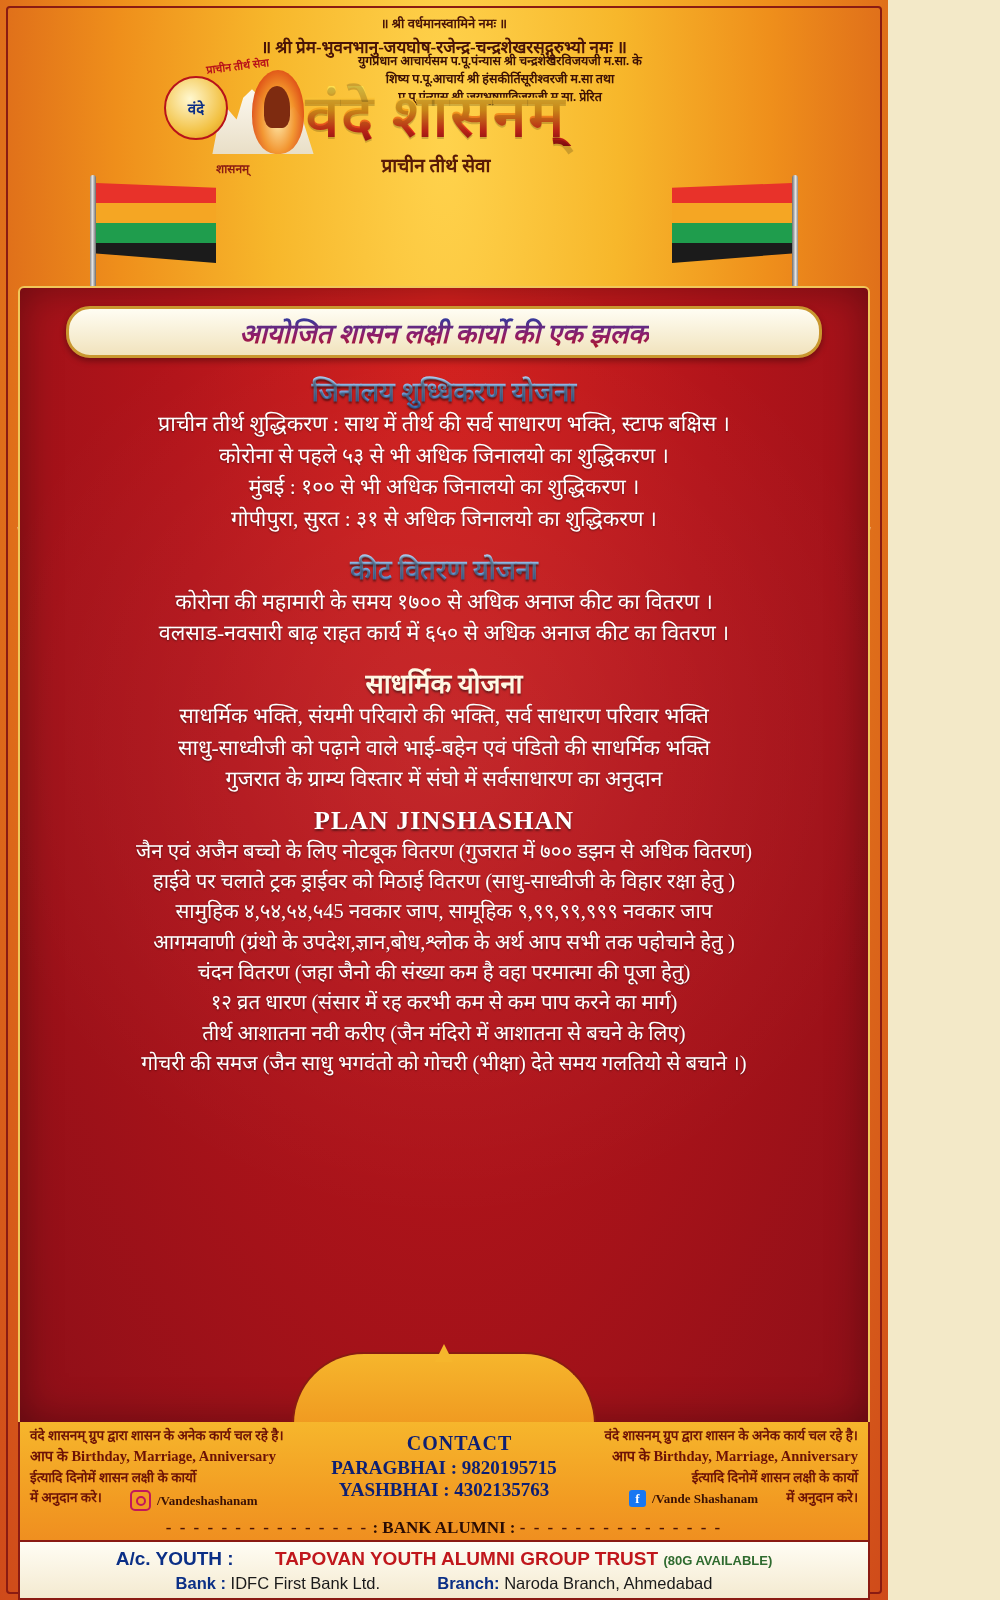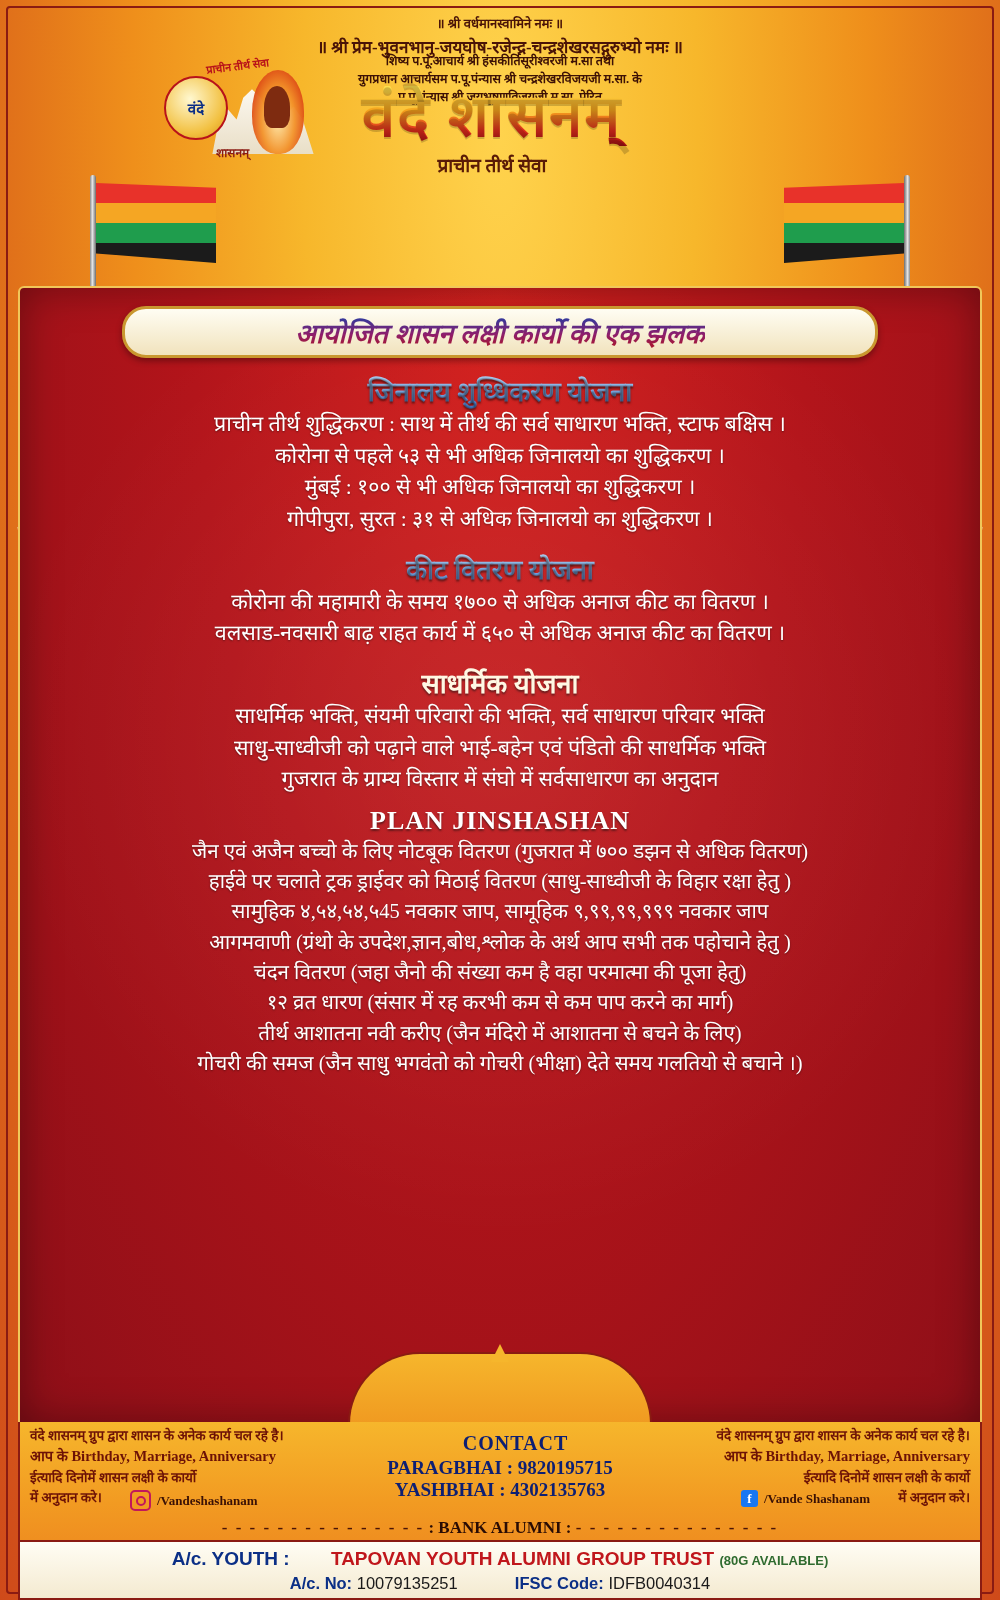--- a/index.html
+++ b/index.html
@@ -4,21 +4,21 @@
 <style>
   html,body{margin:0;padding:0;}
   body{
     width:1000px;height:1600px;
     font-family:"Liberation Sans", sans-serif;
     background:#f3e9c8;
     overflow:hidden;
   }
   #poster{
     position:relative;
-    width:1000px;height:1600px;
+    width:888px;height:1600px;
     background:
       radial-gradient(ellipse at 50% 8%, #ffd34d 0%, #f7b72b 28%, #ef8f1b 52%, #e0701a 70%, #cf4a1a 100%);
     overflow:hidden;
   }
   
   .outer-frame{
     position:absolute;inset:6px;border:2px solid #8a1b12;border-radius:4px;pointer-events:none;
   }
 
   
@@ -60,21 +60,21 @@
     position:absolute;left:92px;top:18px;width:52px;height:84px;
     background:radial-gradient(ellipse at 50% 60%,#ffe9a8 0%,#f3932a 45%,#d93d12 80%);
     border-radius:50% 50% 45% 45%;
     opacity:.95;
   }
   .logo-left .sitting{
     position:absolute;left:104px;top:34px;width:26px;height:42px;
     background:#7e2b10;border-radius:50% 50% 30% 30%;
   }
   .logo-left .shasanam{
-    position:absolute;left:56px;top:92px;font-size:12px;color:#8a1b12;font-weight:bold;
+    position:absolute;left:56px;top:108px;font-size:12px;color:#8a1b12;font-weight:bold;
     font-family:"Liberation Serif",serif;
   }
 
   .brand{
     position:absolute;left:0;right:16px;top:86px;text-align:center;
   }
   .brand .main{
     font-family:"Liberation Serif", serif;
     font-size:60px;font-weight:bold;letter-spacing:2px;
     background:linear-gradient(180deg,#ffe14f 0%,#f4a41d 40%,#e02b1c 75%,#9b0f12 100%);
@@ -226,22 +226,22 @@
 <body>
 
 <div id="poster">
   <div class="outer-frame"></div>
 
   <div class="header">
     <div class="hdr-line hdr-l1">॥ श्री वर्धमानस्वामिने नमः ॥</div>
     <div class="hdr-line hdr-l2">॥ श्री प्रेम-भुवनभानु-जयघोष-रजेन्द्र-चन्द्रशेखरसद्गुरुभ्यो नमः ॥</div>
 
     <div class="hdr-block">
+      <div>युगप्रधान आचार्यसम प.पू.पंन्यास श्री चन्द्रशेखरविजयजी म.सा. के</div>
       <div>शिष्य प.पू.आचार्य श्री हंसकीर्तिसूरीश्वरजी म.सा तथा</div>
-      <div>युगप्रधान आचार्यसम प.पू.पंन्यास श्री चन्द्रशेखरविजयजी म.सा. के</div>
       <div>प.पू.पंन्यास श्री जयभूषणविजयजी म.सा. प्रेरित</div>
     </div>
 
     <div class="logo-left">
       <div class="arc">प्राचीन तीर्थ सेवा</div>
       <div class="temple"></div>
       <div class="flamebox"></div>
       <div class="sitting"></div>
       <div class="circle">वंदे</div>
       <div class="shasanam">शासनम्</div>
@@ -357,27 +357,20 @@
       <span>: BANK ALUMNI :</span>
       <span class="dash">- - - - - - - - - - - - - - -</span>
     </div>
 
     <div class="bankbox">
       <div class="l1">
         <span class="k">A/c. YOUTH :</span>
         <span class="v">TAPOVAN YOUTH ALUMNI GROUP TRUST</span>
         <span class="tag">(80G AVAILABLE)</span>
       </div>
-      <div class="l2">
-        <span class="lab">A/c. No:</span>
-        <span>10079135251</span>
-        <span class="gap"></span>
-        <span class="lab">IFSC Code:</span>
-        <span>IDFB0040314</span>
-      </div>
       <div class="l3">
         <span class="lab">Bank :</span>
         <span>IDFC First Bank Ltd.</span>
         <span class="gap"></span>
         <span class="lab">Branch:</span>
         <span>Naroda Branch, Ahmedabad</span>
       </div>
     </div>
   </div>
 </div>

